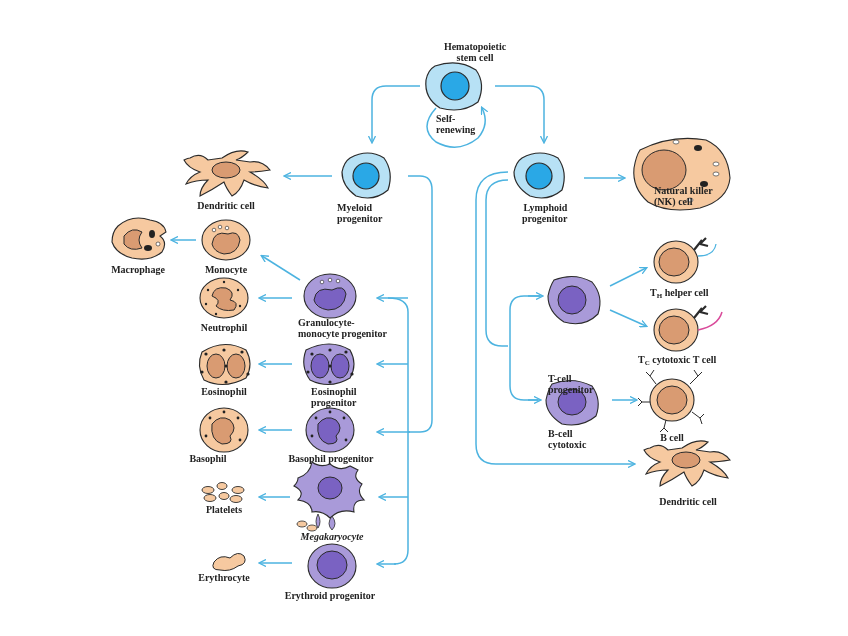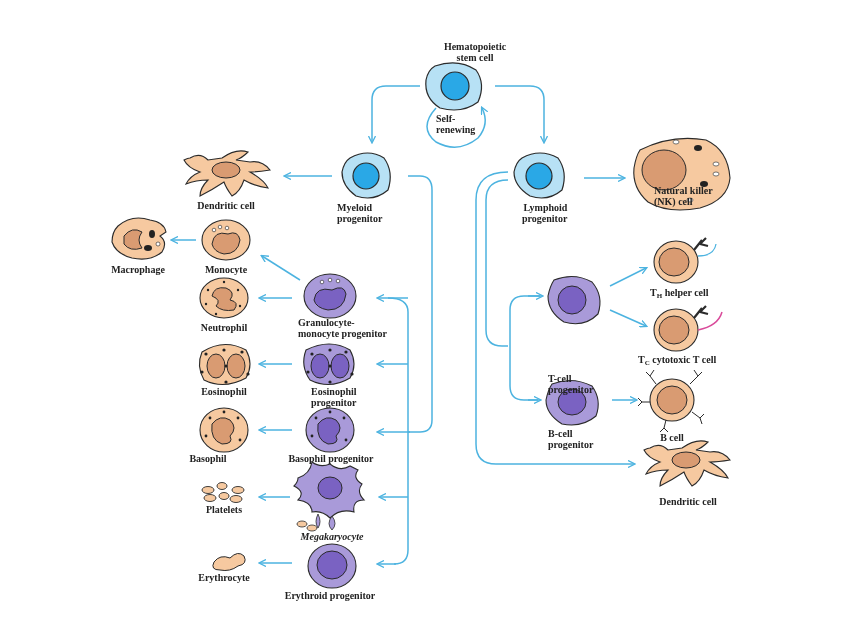--- a/index.html
+++ b/index.html
@@ -252,15 +252,15 @@
 <div class="lbl c" style="left:224px;top:572px;">Erythrocyte</div>
 <div class="lbl c" style="left:330px;top:590px;text-align:right;">Erythroid progenitor</div>
 
 <div class="lbl" style="left:654px;top:185px;">Natural killer
 (NK) cell</div>
 <div class="lbl" style="left:548px;top:325px;margin-top:48px;">T-cell
 progenitor</div>
 <div class="lbl" style="left:650px;top:287px;text-align:right;"><span>T</span><span class="sub">H</span><span> helper cell</span></div>
 <div class="lbl" style="left:638px;top:354px;"><span>T</span><span class="sub">C</span><span> cytotoxic T cell</span></div>
 <div class="lbl" style="left:548px;top:428px;">B-cell
-progenitor</div>
+cytotoxic</div>
 <div class="lbl c" style="left:672px;top:432px;">B cell</div>
 <div class="lbl c" style="left:688px;top:496px;">Dendritic cell</div>
 
 </body></html>

